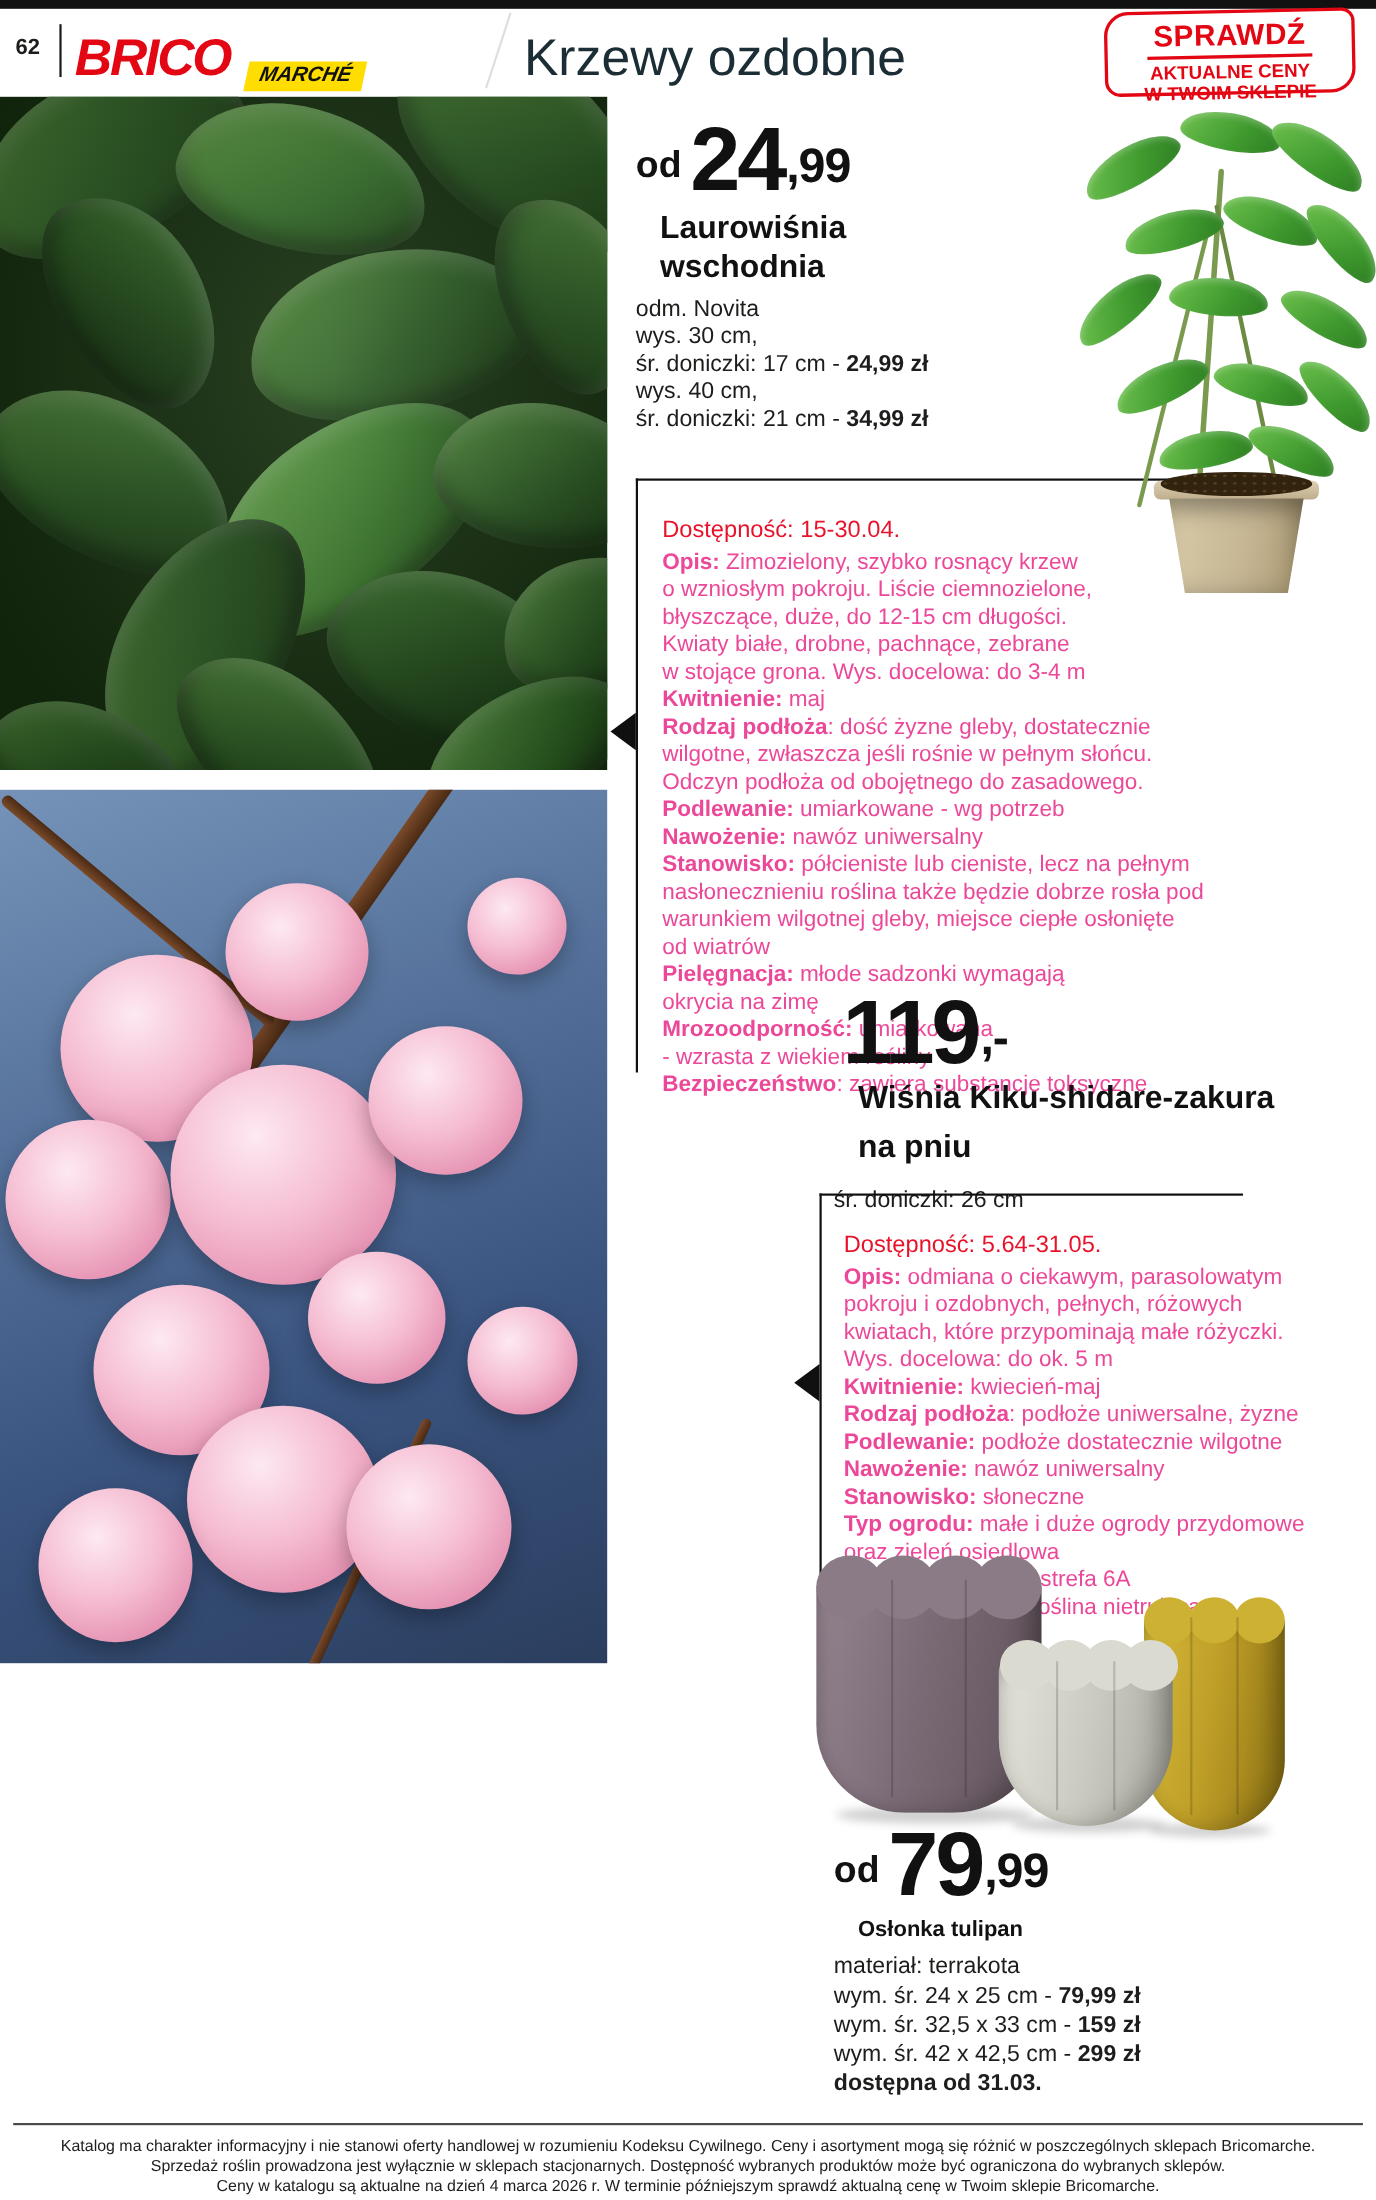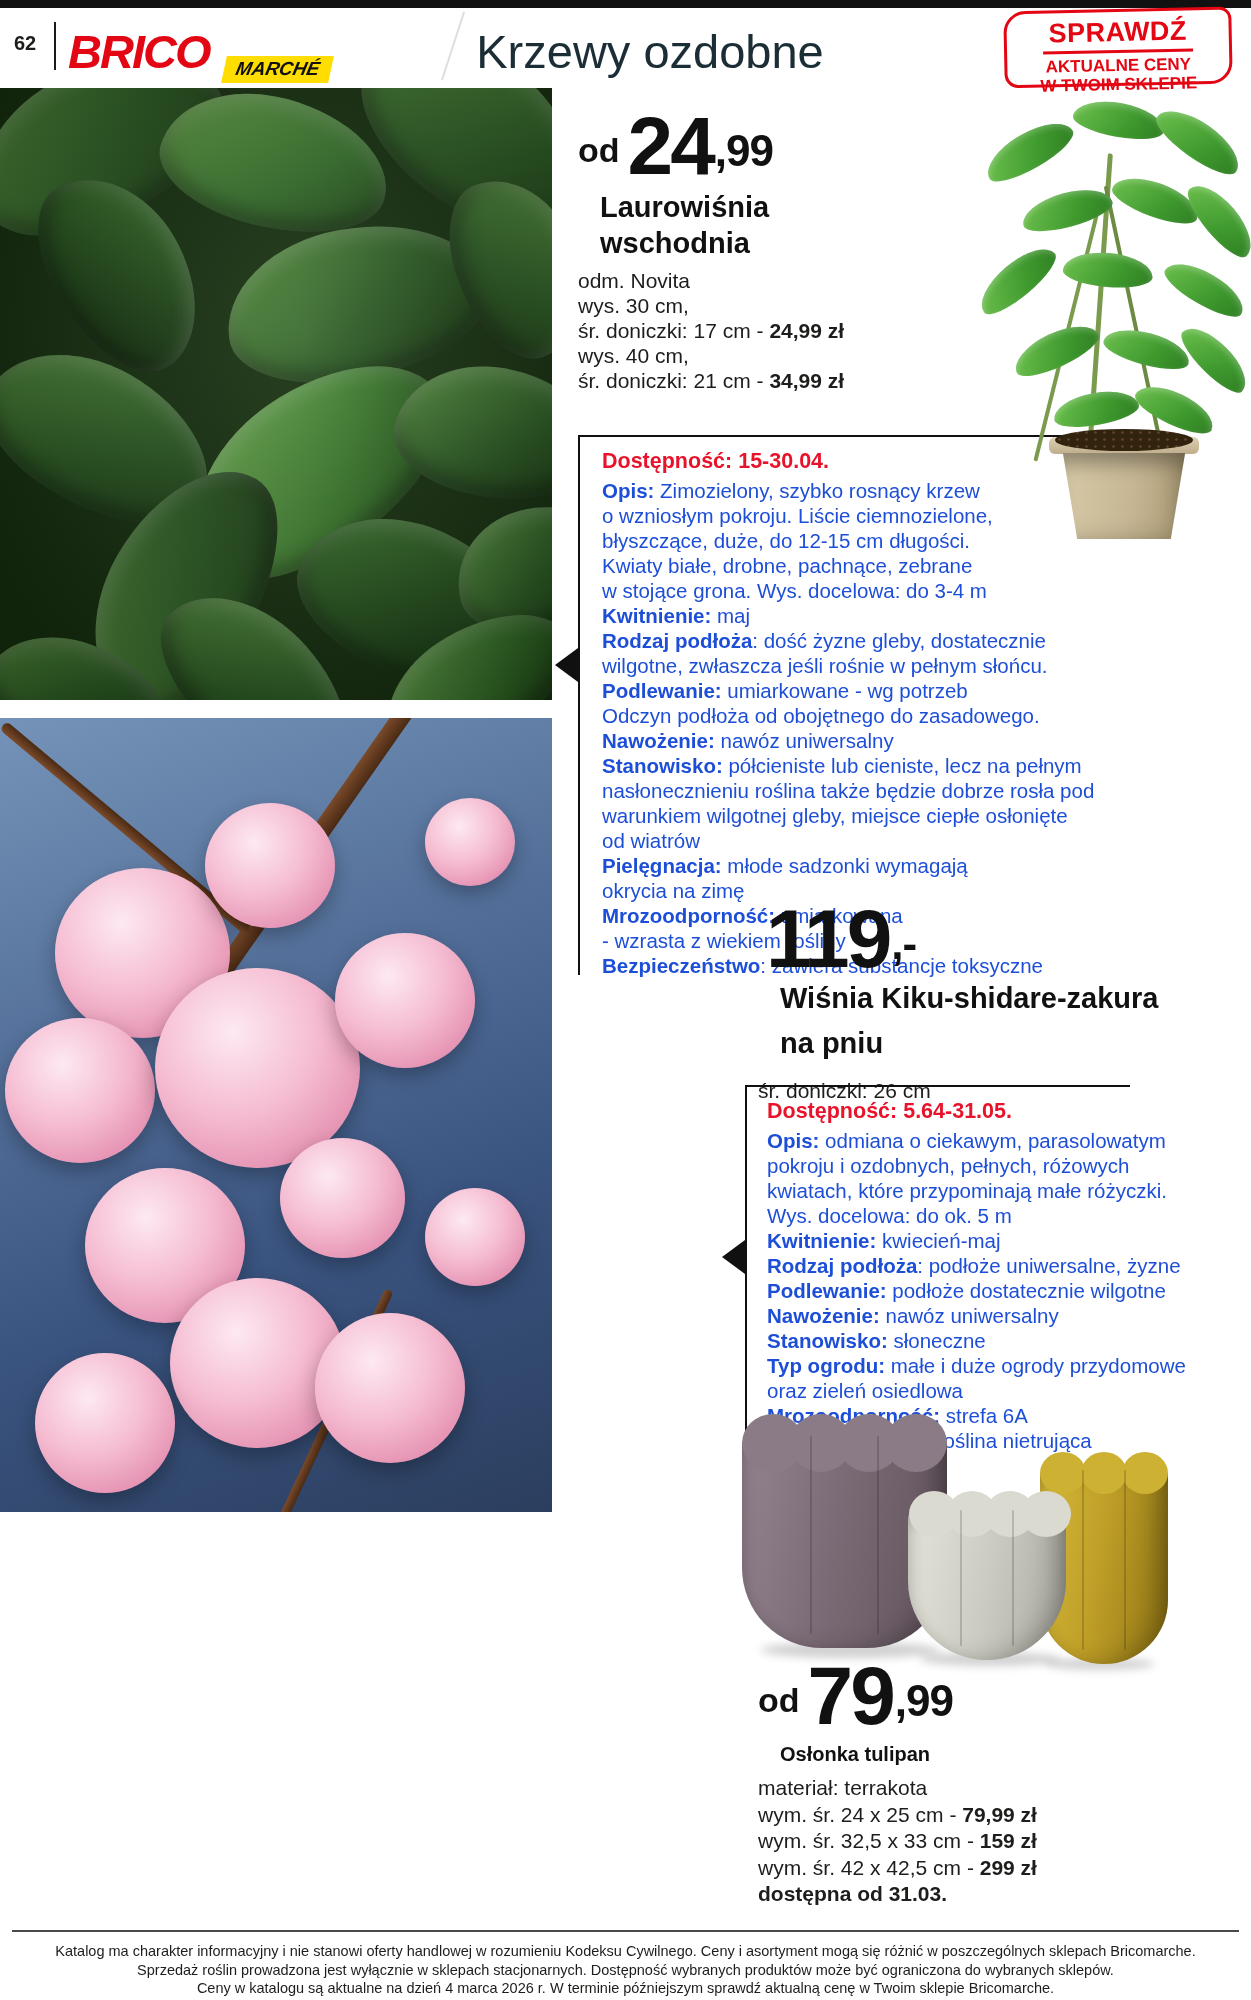--- a/index.html
+++ b/index.html
@@ -116,22 +116,22 @@
   .p2 .det { margin-top:16px; font-size:21px; line-height:25px; }
 
   .p3 { left:758px; top:1662px; width:470px; }
   .p3 .pname { font-size:20px; line-height:34px; margin-top:8px; }
   .p3 .det { margin-top:4px; font-size:21px; line-height:26.5px; white-space:nowrap; }
 
   
   .spec { border-top:2px solid #101010; border-left:2px solid #101010; padding:12px 0 0 22px; }
   .spec1 { left:578px; top:435px; width:552px; height:540px; }
   .spec2 { left:745px; top:1085px; width:385px; height:364px; padding-left:20px; }
-  .spec .avail { color:#e8132b; font-weight:700; font-size:21.5px; margin-bottom:4px; }
-  .spec .dline { font-size:20.5px; line-height:25px; white-space:nowrap; color:#1d4ed8; }
+  .spec .avail { color:#e8132b; font-weight:400; font-size:21.5px; margin-bottom:4px;margin-top:20px; }
+  .spec .dline { font-size:20.5px; line-height:25px; white-space:nowrap; color:#ec4899; }
   .spec .dline b { font-weight:800; }
   .tri { width:0; height:0; border-top:17px solid transparent; border-bottom:17px solid transparent; border-right:23px solid #101010; }
   .tri1 { left:555px; top:648px; }
   .tri2 { left:722px; top:1240px; }
 
   
   .pots { left:740px; top:1420px; width:430px; height:248px; }
   .pots .shadow { position:absolute; background:rgba(0,0,0,.18); border-radius:50%; filter:blur(4px); }
   .pots .sh1 { left:20px; top:222px; width:180px; height:16px; }
   .pots .sh2 { left:180px; top:232px; width:140px; height:14px; }
@@ -222,22 +222,22 @@
 <div class="abs spec spec1">
   <div class="avail">Dostępność: 15-30.04.</div>
   <div class="dline"><b>Opis:</b><span> Zimozielony, szybko rosnący krzew</span></div>
   <div class="dline"><b></b><span>o wzniosłym pokroju. Liście ciemnozielone,</span></div>
   <div class="dline"><b></b><span>błyszczące, duże, do 12-15 cm długości.</span></div>
   <div class="dline"><b></b><span>Kwiaty białe, drobne, pachnące, zebrane</span></div>
   <div class="dline"><b></b><span> w stojące grona. Wys. docelowa: do 3-4 m</span></div>
   <div class="dline"><b>Kwitnienie:</b><span> maj</span></div>
   <div class="dline"><b>Rodzaj podłoża</b><span>: dość żyzne gleby, dostatecznie</span></div>
   <div class="dline"><b></b><span>wilgotne, zwłaszcza jeśli rośnie w pełnym słońcu.</span></div>
+  <div class="dline"><b></b><span>Odczyn podłoża od obojętnego do zasadowego.</span></div>
   <div class="dline"><b>Podlewanie:</b><span> umiarkowane - wg potrzeb</span></div>
-  <div class="dline"><b></b><span>Odczyn podłoża od obojętnego do zasadowego.</span></div>
   <div class="dline"><b>Nawożenie:</b><span> nawóz uniwersalny</span></div>
   <div class="dline"><b>Stanowisko:</b><span> półcieniste lub cieniste, lecz na pełnym</span></div>
   <div class="dline"><b></b><span>nasłonecznieniu roślina także będzie dobrze rosła pod</span></div>
   <div class="dline"><b></b><span>warunkiem wilgotnej gleby, miejsce ciepłe osłonięte</span></div>
   <div class="dline"><b></b><span>od wiatrów</span></div>
   <div class="dline"><b>Pielęgnacja:</b><span> młode sadzonki wymagają</span></div>
   <div class="dline"><b></b><span>okrycia na zimę</span></div>
   <div class="dline"><b>Mrozoodporność:</b><span> umiarkowana</span></div>
   <div class="dline"><b></b><span>- wzrasta z wiekiem rośliny</span></div>
   <div class="dline"><b>Bezpieczeństwo</b><span>: zawiera substancje toksyczne</span></div>

